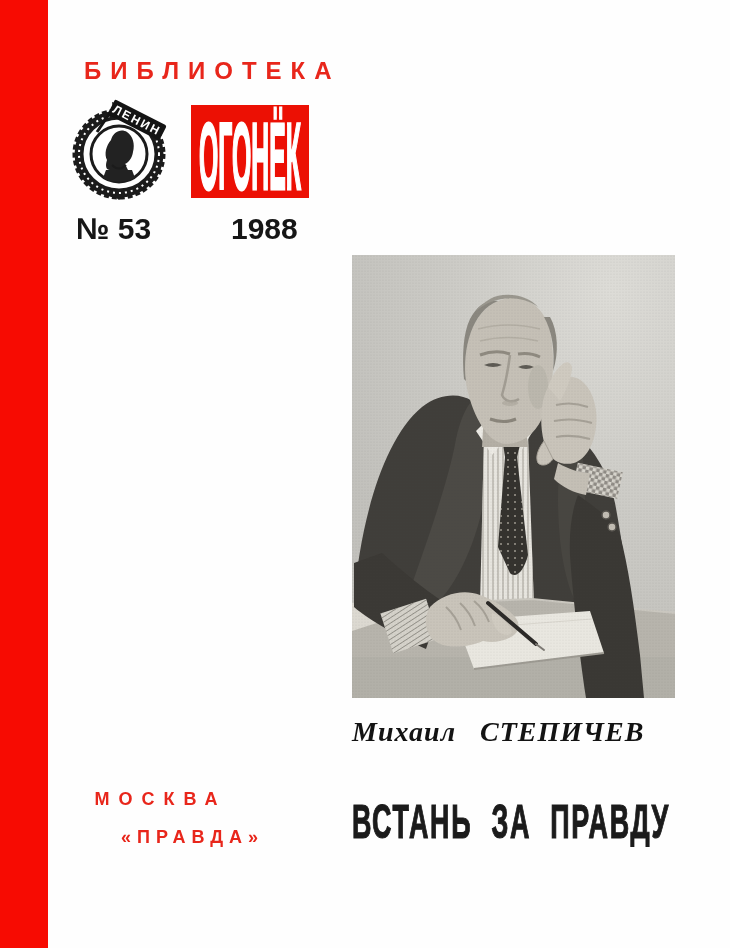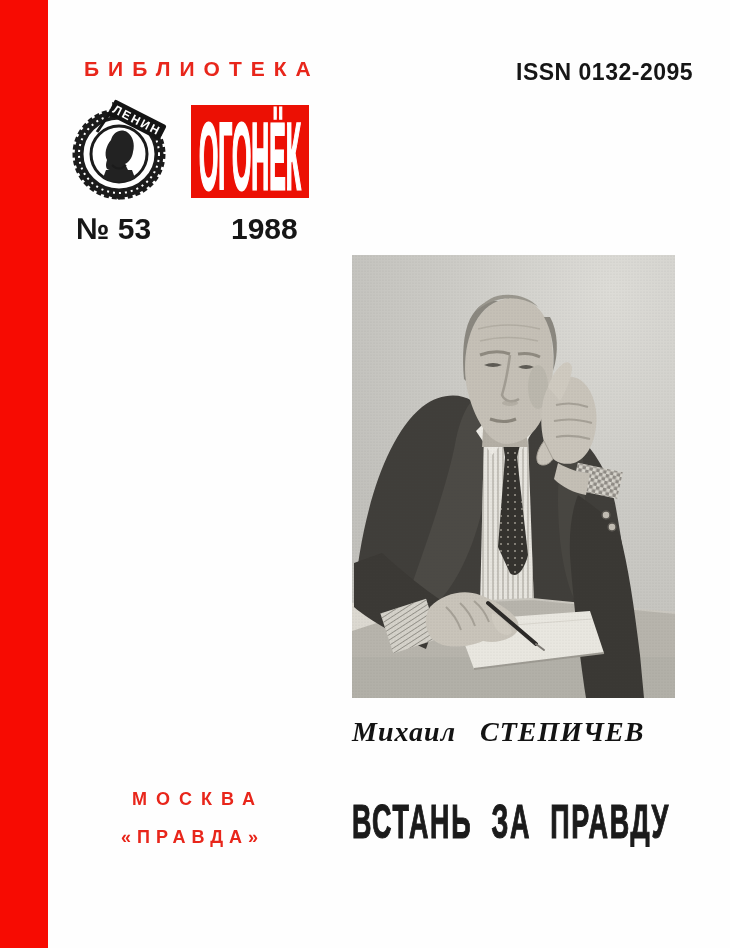--- a/index.html
+++ b/index.html
@@ -5,21 +5,21 @@
   html,body{margin:0;padding:0;background:#e9e9e9;}
   .page{
     position:relative;width:730px;height:948px;margin:0 auto;
     background:#fefefe;overflow:hidden;
     font-family:"Liberation Sans",sans-serif;
     -webkit-font-smoothing:antialiased;
   }
   .abs{position:absolute;}
   .red-bar{left:0;top:0;width:48px;height:948px;background:var(--bar-red,#f70b02);}
   .series-label{
-    left:84px;top:57px;font-size:21px;font-weight:bold;
+    left:84px;top:57px;font-size:24px;font-weight:bold;
     letter-spacing:9px;color:var(--text-red,#e8261b);white-space:nowrap;
   }
   .issn-label{
     left:516px;top:59px;font-size:23px;font-weight:bold;
     letter-spacing:0.5px;color:var(--ink,#161616);white-space:nowrap;
   }
   .emblem-svg{left:70px;top:98px;width:98px;height:102px;}
   .logo-box{
     left:191px;top:105px;width:118px;height:93px;
     background:var(--logo-red,#ec1004);
@@ -33,34 +33,33 @@
     font-family:"Liberation Serif",serif;font-style:italic;font-weight:bold;
     font-size:28px;letter-spacing:1px;word-spacing:16px;
     color:#131313;white-space:nowrap;
   }
   .title-svg{left:350px;top:799px;width:324px;height:48px;}
   .imprint{
     left:48px;top:790px;width:216px;text-align:center;
     color:var(--text-red,#e8261b);font-weight:bold;
   }
   .imprint-line{line-height:18px;white-space:nowrap;}
-  .imprint-city{font-size:18px;letter-spacing:9px;margin-left:9px;text-align:right;}
+  .imprint-city{font-size:18px;letter-spacing:9px;margin-left:9px;}
   .imprint-publisher{font-size:16.5px;letter-spacing:1.5px;margin-top:20px;margin-left:1.5px;}
   .imprint-name{font-size:18px;letter-spacing:6px;margin-top:20px;margin-left:6px;text-align:right;}
 </style>
 </head>
 <body>
 
 <div class="page">
 
   <div class="abs red-bar"></div>
 
   <div class="abs series-label">БИБЛИОТЕКА</div>
 
-  <div class="abs issn-label">ISSN 0132-2095</div>
 
   <svg class="abs emblem-svg" viewBox="0 0 98 102" xmlns="http://www.w3.org/2000/svg">
 
     <ellipse cx="49" cy="56" rx="45" ry="44" fill="none" stroke="#1b1b1b" stroke-width="3" stroke-dasharray="5 3"></ellipse>
     <ellipse cx="49" cy="56" rx="40" ry="39" fill="none" stroke="#1b1b1b" stroke-width="9"></ellipse>
     <ellipse cx="49" cy="56" rx="40" ry="39" fill="none" stroke="#ffffff" stroke-width="2" stroke-dasharray="2 4"></ellipse>
 
     <circle cx="49" cy="56" r="28" fill="#ffffff" stroke="#1b1b1b" stroke-width="3"></circle>
 
     <path d="M41,42 C43,34 51,30 57,34 C63,38 65,46 63,54 C62,60 59,64 55,66 L58,72 L40,72 C36,72 35,68 37,62 C34,56 36,48 41,42 Z" fill="#222222"></path>

